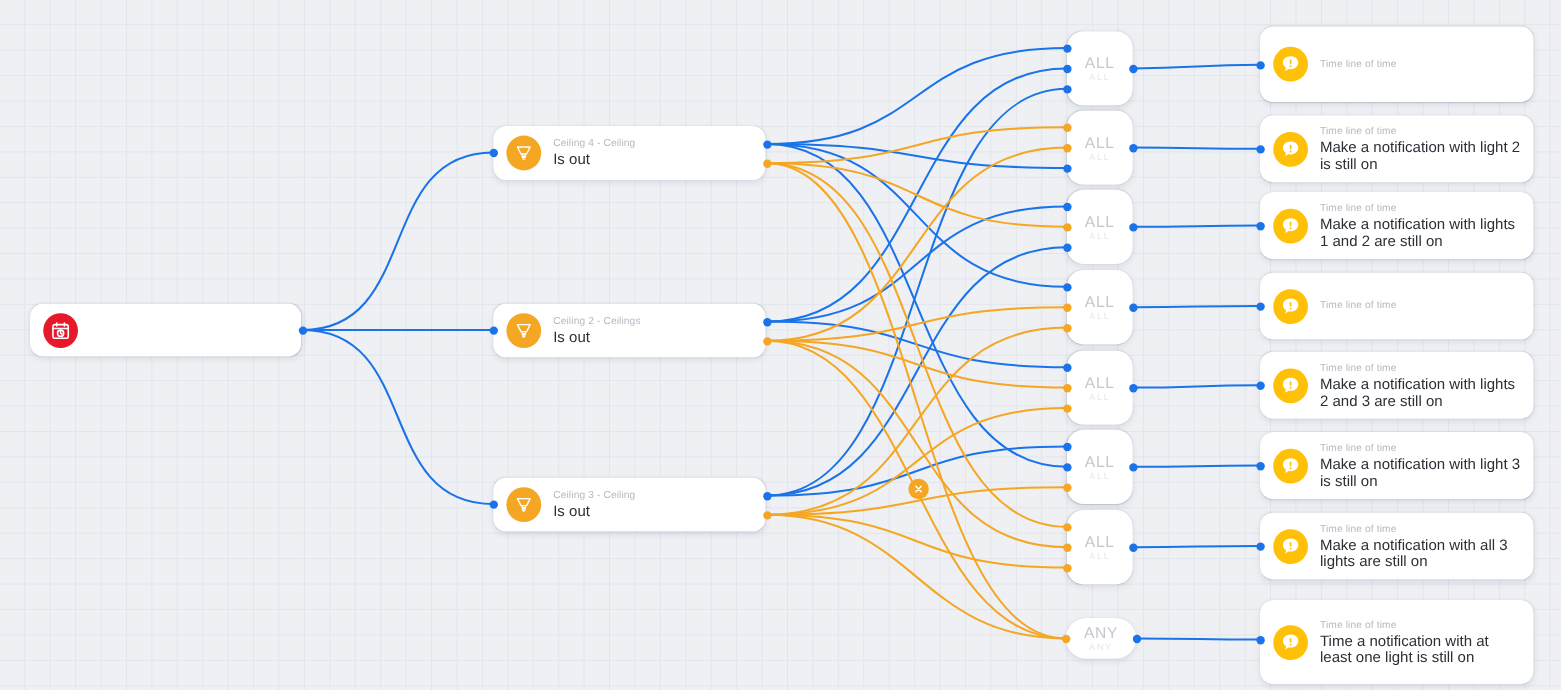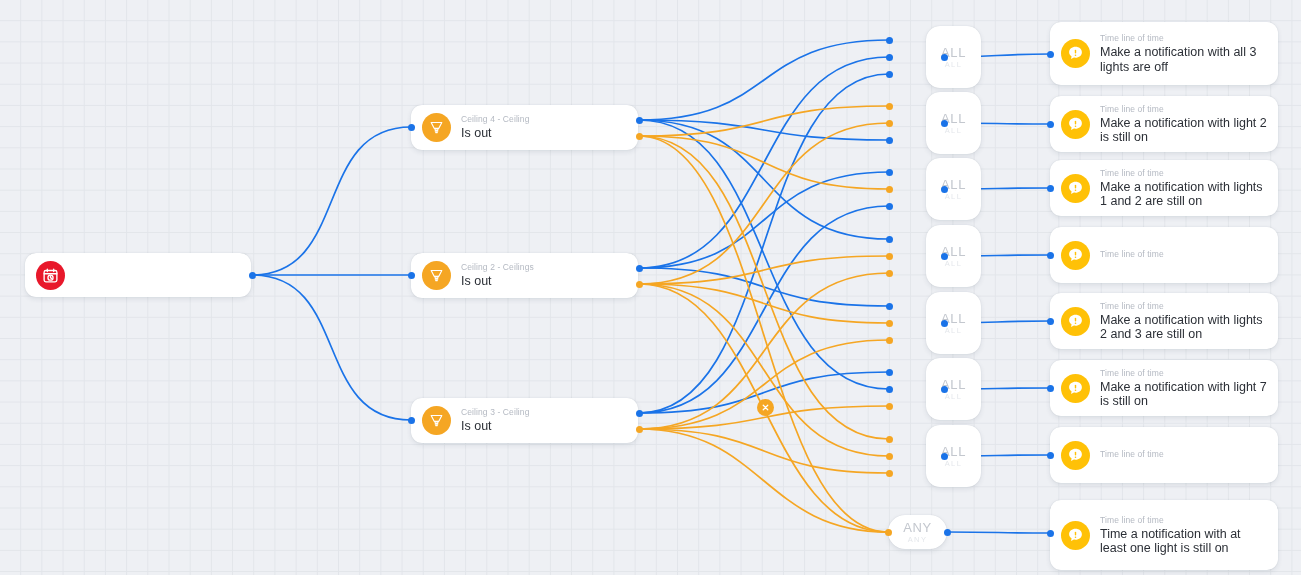--- a/index.html
+++ b/index.html
@@ -58,21 +58,21 @@
   
   .light-node { left: 411px; width: 227px; height: 45px; }
   .light-node .card-icon { background: #f5a623; }
   #n-light-1 { top: 105px; }
   #n-light-2 { top: 253px; }
   #n-light-3 { top: 398px; }
 
   
   .gate {
     position: absolute;
-    left: 926px;
+    left: 889px;
     width: 55px; height: 62px;
     background: #ffffff;
     border-radius: 14px;
     box-shadow: 0 2px 5px rgba(40,55,80,0.10), 0 0 1px rgba(40,55,80,0.18);
     display: flex; flex-direction: column;
     align-items: center; justify-content: center;
   }
   .gate.any {
     width: 59px; height: 34px;
     border-radius: 17px;
@@ -248,21 +248,20 @@
     <div class="node notif-node" style="top: 22px; height: 63px;">
       <div class="card-icon">
         <svg width="17" height="17" viewBox="0 0 24 24" fill="#fff">
           <path d="M12 2.6c-5 0-9 3.3-9 7.5 0 2.4 1.3 4.5 3.4 5.9l-.6 3.9 3.9-2.2c.7.1 1.5.2 2.3.2 5 0 9-3.3 9-7.8s-4-7.5-9-7.5z"></path>
           <rect x="11" y="6.6" width="2" height="5.4" rx="1" fill="#ffc107"></rect>
           <circle cx="12" cy="14.4" r="1.15" fill="#ffc107"></circle>
         </svg>
       </div>
       <div class="card-text">
         <div class="card-sub">Time line of time</div>
-        <div class="card-title">Make a notification with  all 3 lights are off</div>
       </div>
     </div>
     <div class="node notif-node" style="top: 96px; height: 56px;">
       <div class="card-icon">
         <svg width="17" height="17" viewBox="0 0 24 24" fill="#fff">
           <path d="M12 2.6c-5 0-9 3.3-9 7.5 0 2.4 1.3 4.5 3.4 5.9l-.6 3.9 3.9-2.2c.7.1 1.5.2 2.3.2 5 0 9-3.3 9-7.8s-4-7.5-9-7.5z"></path>
           <rect x="11" y="6.6" width="2" height="5.4" rx="1" fill="#ffc107"></rect>
           <circle cx="12" cy="14.4" r="1.15" fill="#ffc107"></circle>
         </svg>
       </div>
@@ -312,33 +311,34 @@
     <div class="node notif-node" style="top: 360px; height: 56px;">
       <div class="card-icon">
         <svg width="17" height="17" viewBox="0 0 24 24" fill="#fff">
           <path d="M12 2.6c-5 0-9 3.3-9 7.5 0 2.4 1.3 4.5 3.4 5.9l-.6 3.9 3.9-2.2c.7.1 1.5.2 2.3.2 5 0 9-3.3 9-7.8s-4-7.5-9-7.5z"></path>
           <rect x="11" y="6.6" width="2" height="5.4" rx="1" fill="#ffc107"></rect>
           <circle cx="12" cy="14.4" r="1.15" fill="#ffc107"></circle>
         </svg>
       </div>
       <div class="card-text">
         <div class="card-sub">Time line of time</div>
-        <div class="card-title">Make a notification with  light 7 is still on</div>
+        <div class="card-title">Make a notification with  light 3 is still on</div>
       </div>
     </div>
     <div class="node notif-node" style="top: 427px; height: 56px;">
       <div class="card-icon">
         <svg width="17" height="17" viewBox="0 0 24 24" fill="#fff">
           <path d="M12 2.6c-5 0-9 3.3-9 7.5 0 2.4 1.3 4.5 3.4 5.9l-.6 3.9 3.9-2.2c.7.1 1.5.2 2.3.2 5 0 9-3.3 9-7.8s-4-7.5-9-7.5z"></path>
           <rect x="11" y="6.6" width="2" height="5.4" rx="1" fill="#ffc107"></rect>
           <circle cx="12" cy="14.4" r="1.15" fill="#ffc107"></circle>
         </svg>
       </div>
       <div class="card-text">
         <div class="card-sub">Time line of time</div>
+        <div class="card-title">Make a notification with  all 3 lights are still on</div>
       </div>
     </div>
     <div class="node notif-node" style="top: 500px; height: 70px;">
       <div class="card-icon">
         <svg width="17" height="17" viewBox="0 0 24 24" fill="#fff">
           <path d="M12 2.6c-5 0-9 3.3-9 7.5 0 2.4 1.3 4.5 3.4 5.9l-.6 3.9 3.9-2.2c.7.1 1.5.2 2.3.2 5 0 9-3.3 9-7.8s-4-7.5-9-7.5z"></path>
           <rect x="11" y="6.6" width="2" height="5.4" rx="1" fill="#ffc107"></rect>
           <circle cx="12" cy="14.4" r="1.15" fill="#ffc107"></circle>
         </svg>
       </div>

